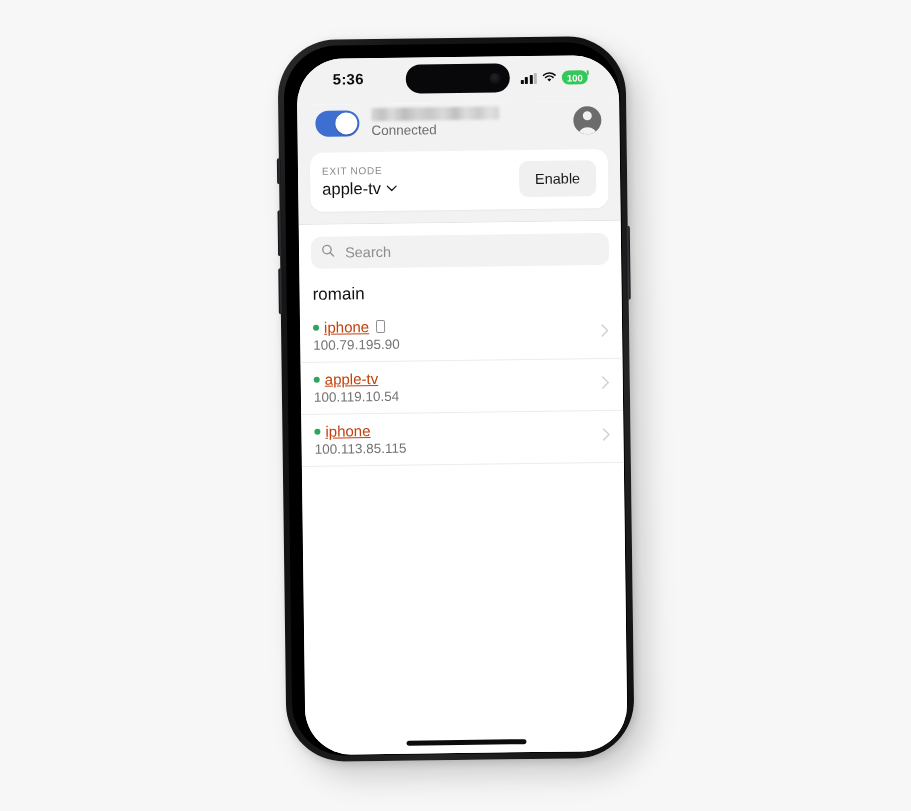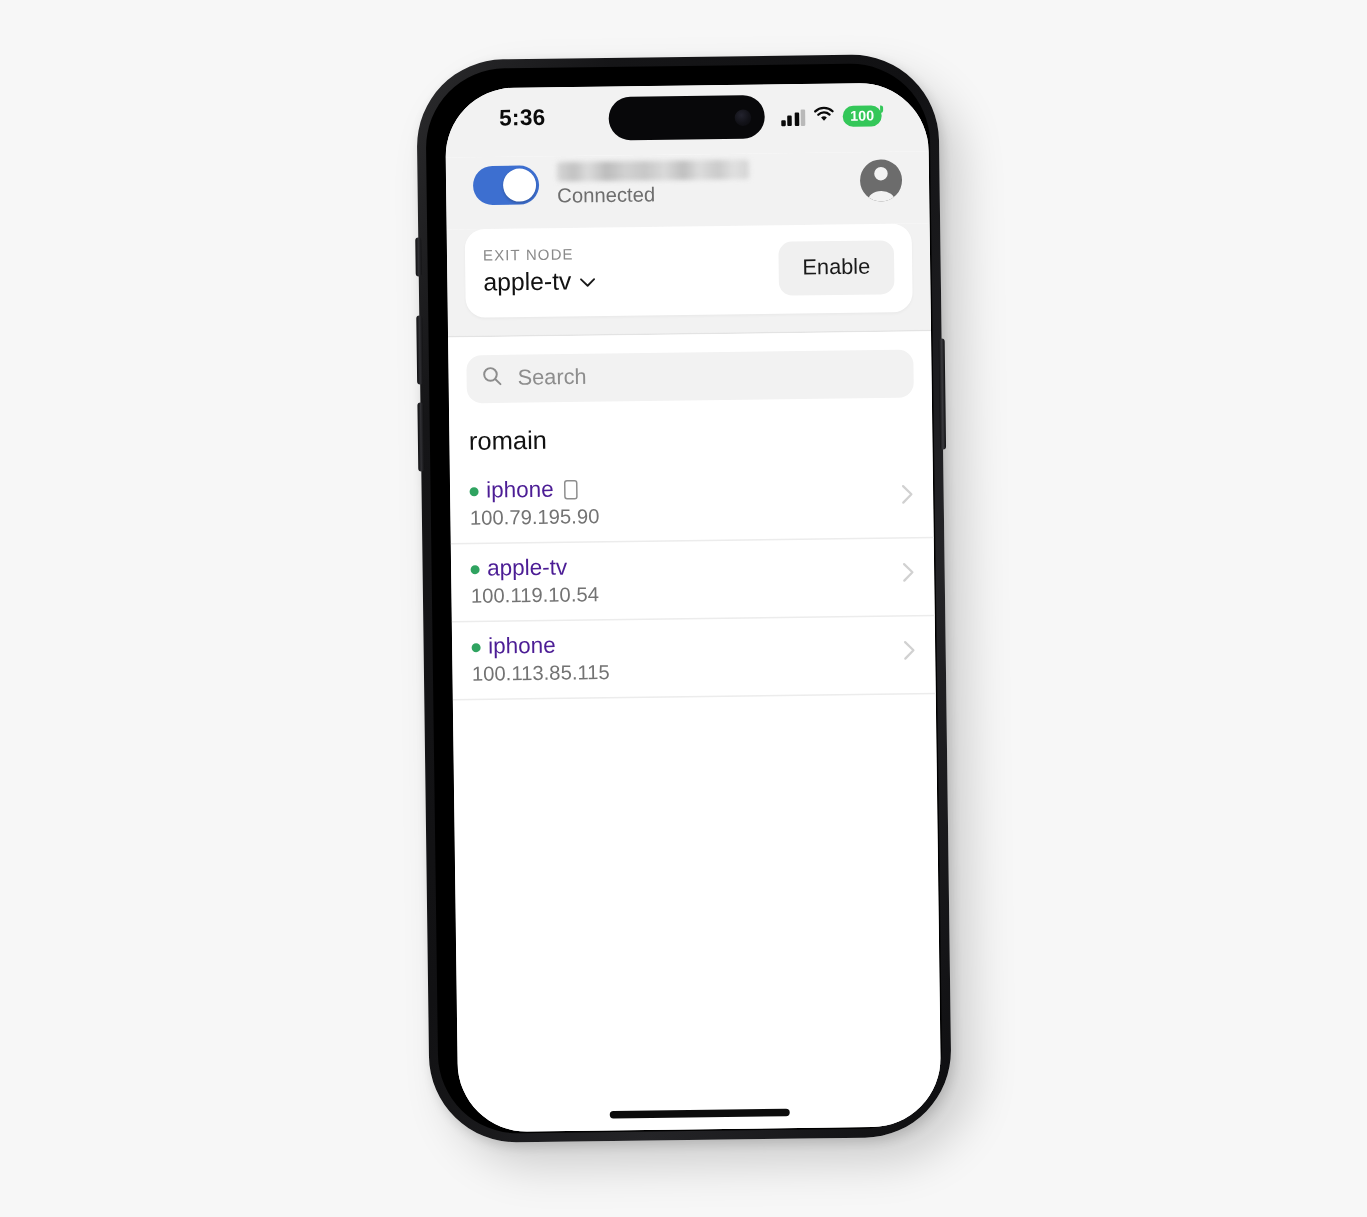--- a/index.html
+++ b/index.html
@@ -317,21 +317,22 @@
     gap: 5px;
   }
   .dot {
     width: 6px; height: 6px;
     border-radius: 50%;
     background: #2fa360;
     flex: 0 0 auto;
   }
   .dev-name {
     font-size: 15px;
-    color: #4c1d95;
+    color: #c2410c;
+    text-decoration: underline;
   }
   .dev-glyph {
     width: 9px;
     height: 13px;
     border: 1.2px solid #8e8e8e;
     border-radius: 2px;
     box-sizing: border-box;
     display: inline-block;
     margin-left: 2px;
   }

